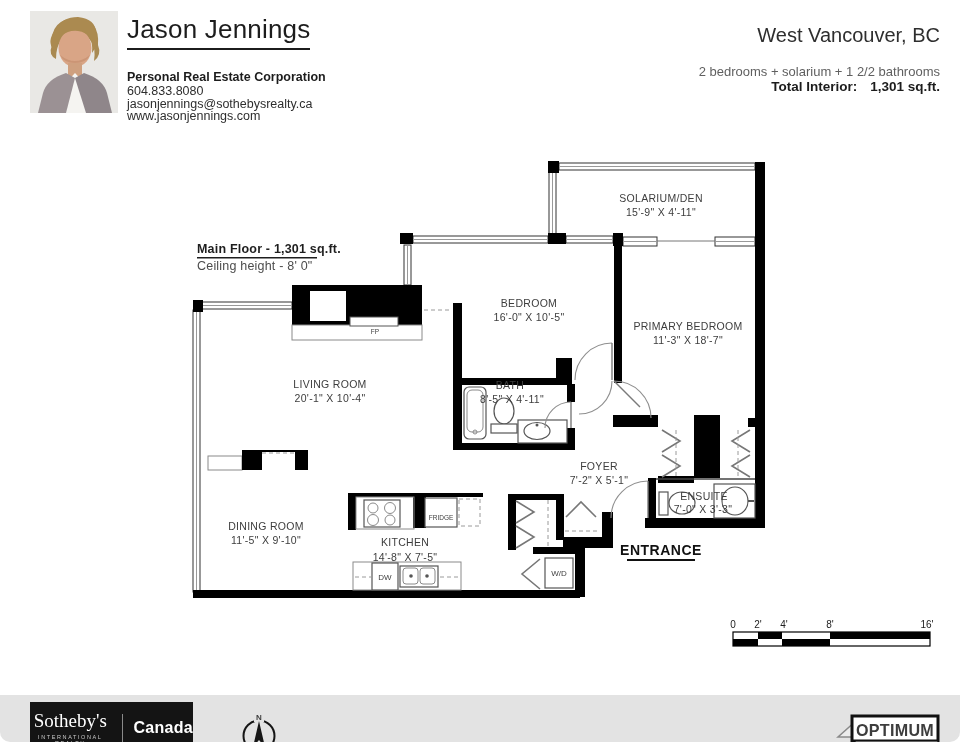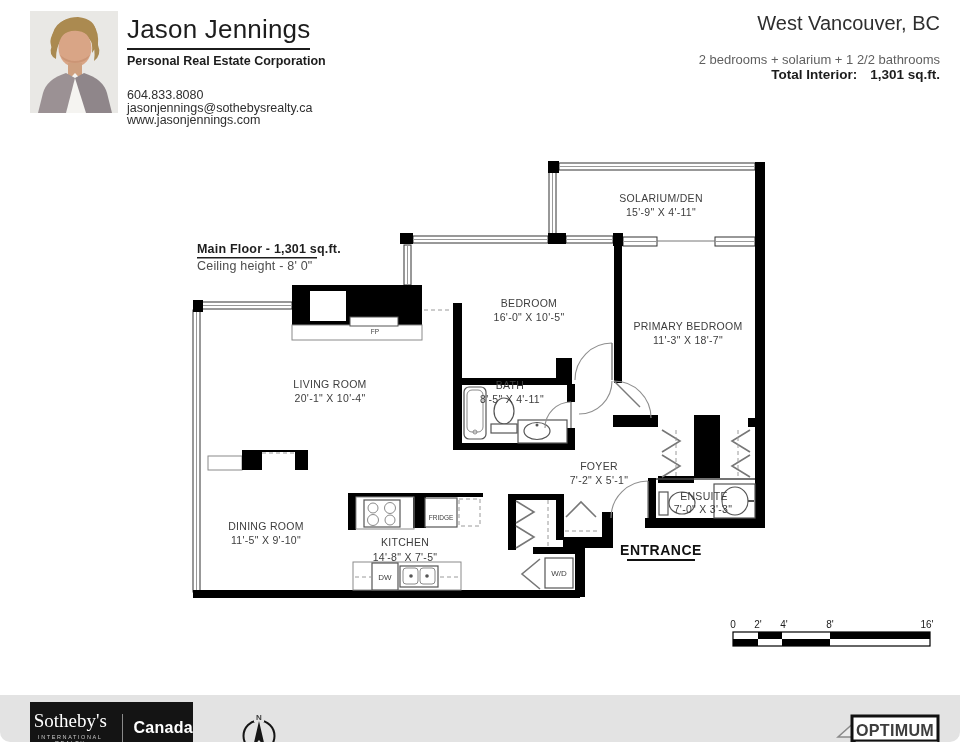--- a/index.html
+++ b/index.html
@@ -4,26 +4,26 @@
 <style>
   html,body{margin:0;padding:0;background:#fff;}
   #page{position:relative;width:960px;height:742px;background:#ffffff;overflow:hidden;
         font-family:"Liberation Sans",sans-serif;border-radius:10px;}
   
   #header{position:absolute;left:0;top:0;width:960px;height:140px;}
   #photo{position:absolute;left:30px;top:11px;width:88px;height:102px;}
   #agent{position:absolute;left:127px;top:14px;}
   .agent-name{font-size:26px;font-weight:400;color:#1c1c1c;letter-spacing:.2px;
               border-bottom:2px solid #1c1c1c;padding-bottom:3px;display:inline-block;}
-  .agent-title{font-size:12.5px;font-weight:700;color:#1c1c1c;margin-top:4px;}
-  .agent-contact{margin-top:21px;font-size:12.5px;color:#2e2e2e;line-height:12.5px;}
+  .agent-title{font-size:12.5px;font-weight:700;color:#1c1c1c;margin-top:20px;}
+  .agent-contact{margin-top:1px;font-size:12.5px;color:#2e2e2e;line-height:12.5px;}
   .agent-contact div{margin-bottom:0;}
   #listing{position:absolute;right:20px;top:12px;text-align:right;}
   .addr{font-size:26px;font-weight:500;color:#242424;letter-spacing:.2px;}
-  .city{font-size:20px;font-weight:400;color:#2e2e2e;margin-top:0;}
+  .city{font-size:20px;font-weight:400;color:#2e2e2e;margin-top:12px;}
   .summary{font-size:13px;color:#5f5f5f;margin-top:17px;}
   .total{font-size:13.5px;font-weight:700;color:#1c1c1c;}
   .total .gap{display:inline-block;width:13px;}
   
   #plan{position:absolute;left:0;top:140px;}
   text{fill:#3d3d3d;letter-spacing:.3px;}
   .room{font-size:10.5px;font-weight:500;text-anchor:middle;}
   .tiny{font-size:6.5px;letter-spacing:0;text-anchor:middle;fill:#3d3d3d;}
   .small{font-size:8px;letter-spacing:0;text-anchor:middle;fill:#3d3d3d;}
   .planhead{font-size:12.5px;font-weight:700;fill:#1e1e1e;letter-spacing:.2px;}

